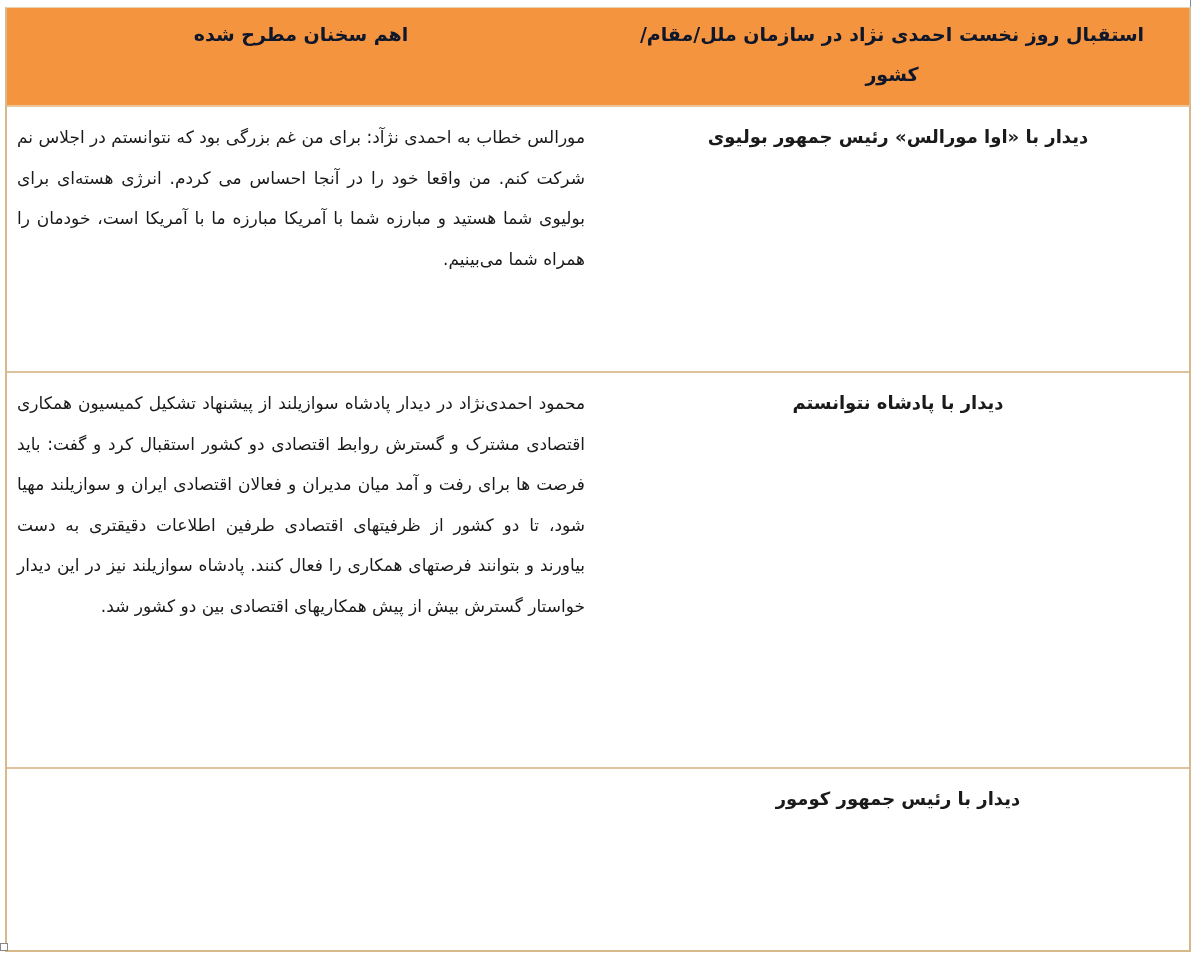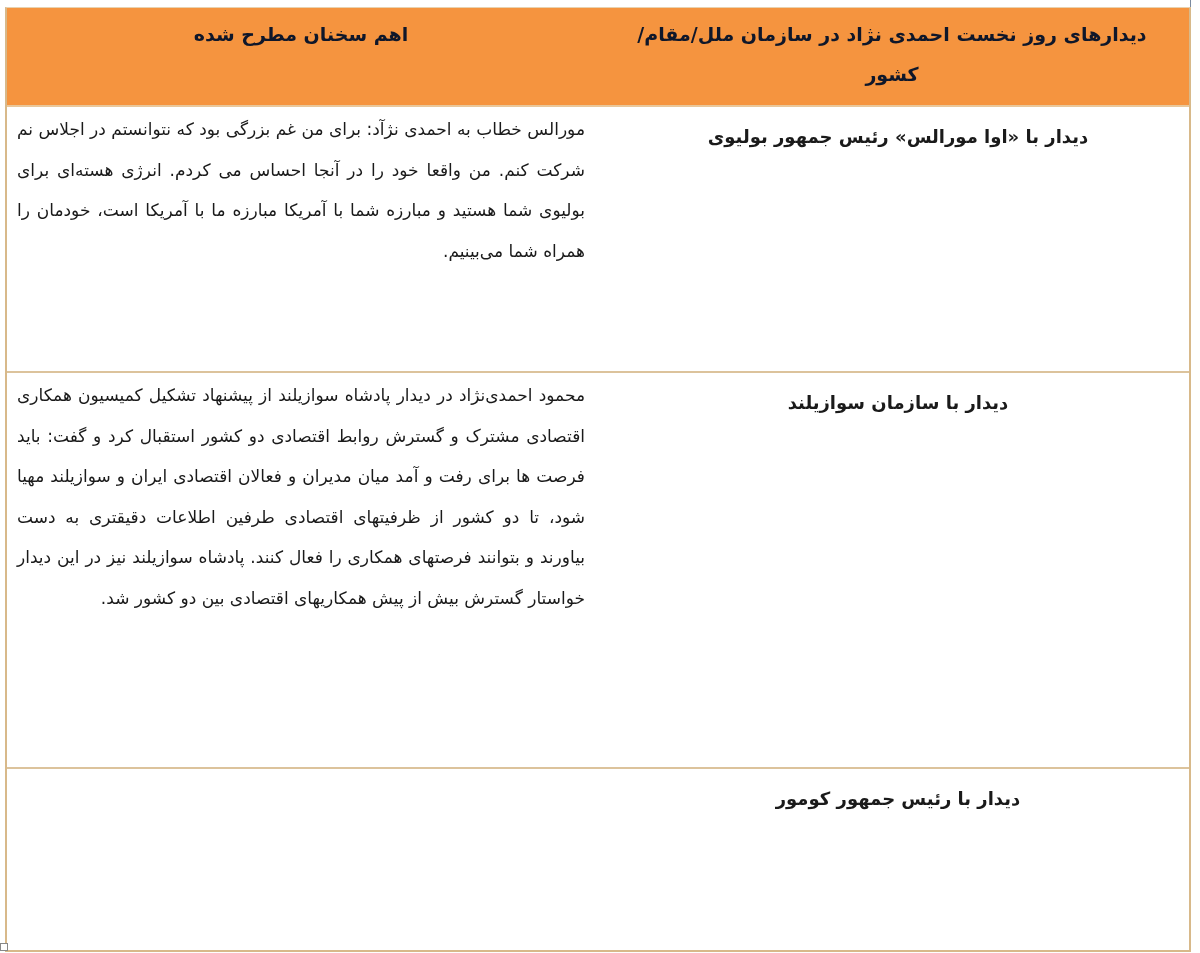--- a/index.html
+++ b/index.html
@@ -47,21 +47,21 @@
     .row:last-child { border-bottom: none; }
     .col-meeting {
       width: 594px;
       box-sizing: border-box;
       text-align: center;
       padding: 10px 8px 0 20px;
     }
     .col-remarks {
       width: 588px;
       box-sizing: border-box;
-      padding: 2px 10px 0 10px;
+      padding: 10px 10px 0 10px;
     }
     .header .col-meeting { padding: 6px 20px 0 20px; }
     .header .col-remarks { padding: 6px 10px 0 10px; }
     .meeting-title {
       font-weight: bold;
       font-size: 18px;
       line-height: 40px;
     }
     .remarks {
       font-size: 17px;
@@ -93,36 +93,36 @@
       box-sizing: border-box;
     }
   </style>
 </head>
 <body>
 
 <div class="corner-mark-top"></div>
 
 <div class="table">
   <div class="header">
-    <div class="cell col-meeting">دیدارهای روز نخست احمدی نژاد در سازمان ملل/مقام/کشور</div>
+    <div class="cell col-meeting">استقبال روز نخست احمدی نژاد در سازمان ملل/مقام/کشور</div>
     <div class="cell col-remarks">اهم سخنان مطرح شده</div>
   </div>
 
   <div class="row row-1">
     <div class="col-meeting">
       <div class="meeting-title">دیدار با «اوا مورالس» رئیس جمهور بولیوی</div>
     </div>
     <div class="col-remarks">
       <p class="remarks">مورالس خطاب به احمدی نژآد: برای من غم بزرگی بود که نتوانستم در اجلاس نم شرکت کنم. من واقعا خود را در آنجا احساس می کردم. انرژی هسته‌ای برای بولیوی شما هستید و مبارزه شما با آمریکا مبارزه ما با آمریکا است، خودمان را همراه شما می‌بینیم.</p>
     </div>
   </div>
 
   <div class="row row-2">
     <div class="col-meeting">
-      <div class="meeting-title">دیدار با سازمان سوازیلند</div>
+      <div class="meeting-title">دیدار با پادشاه نتوانستم</div>
     </div>
     <div class="col-remarks">
       <p class="remarks">محمود احمدی‌نژاد در دیدار پادشاه سوازیلند از پیشنهاد تشکیل کمیسیون همکاری اقتصادی مشترک و گسترش روابط اقتصادی دو کشور استقبال کرد و گفت: باید فرصت ها برای رفت و آمد میان مدیران و فعالان اقتصادی ایران و سوازیلند مهیا شود، تا دو کشور از ظرفیتهای اقتصادی طرفین اطلاعات دقیقتری به دست بیاورند و بتوانند فرصتهای همکاری را فعال کنند. پادشاه سوازیلند نیز در این دیدار خواستار گسترش بیش از پیش همکاریهای اقتصادی بین دو کشور شد.</p>
     </div>
   </div>
 
   <div class="row row-3">
     <div class="col-meeting">
       <div class="meeting-title">دیدار با رئیس جمهور کومور</div>
     </div>

